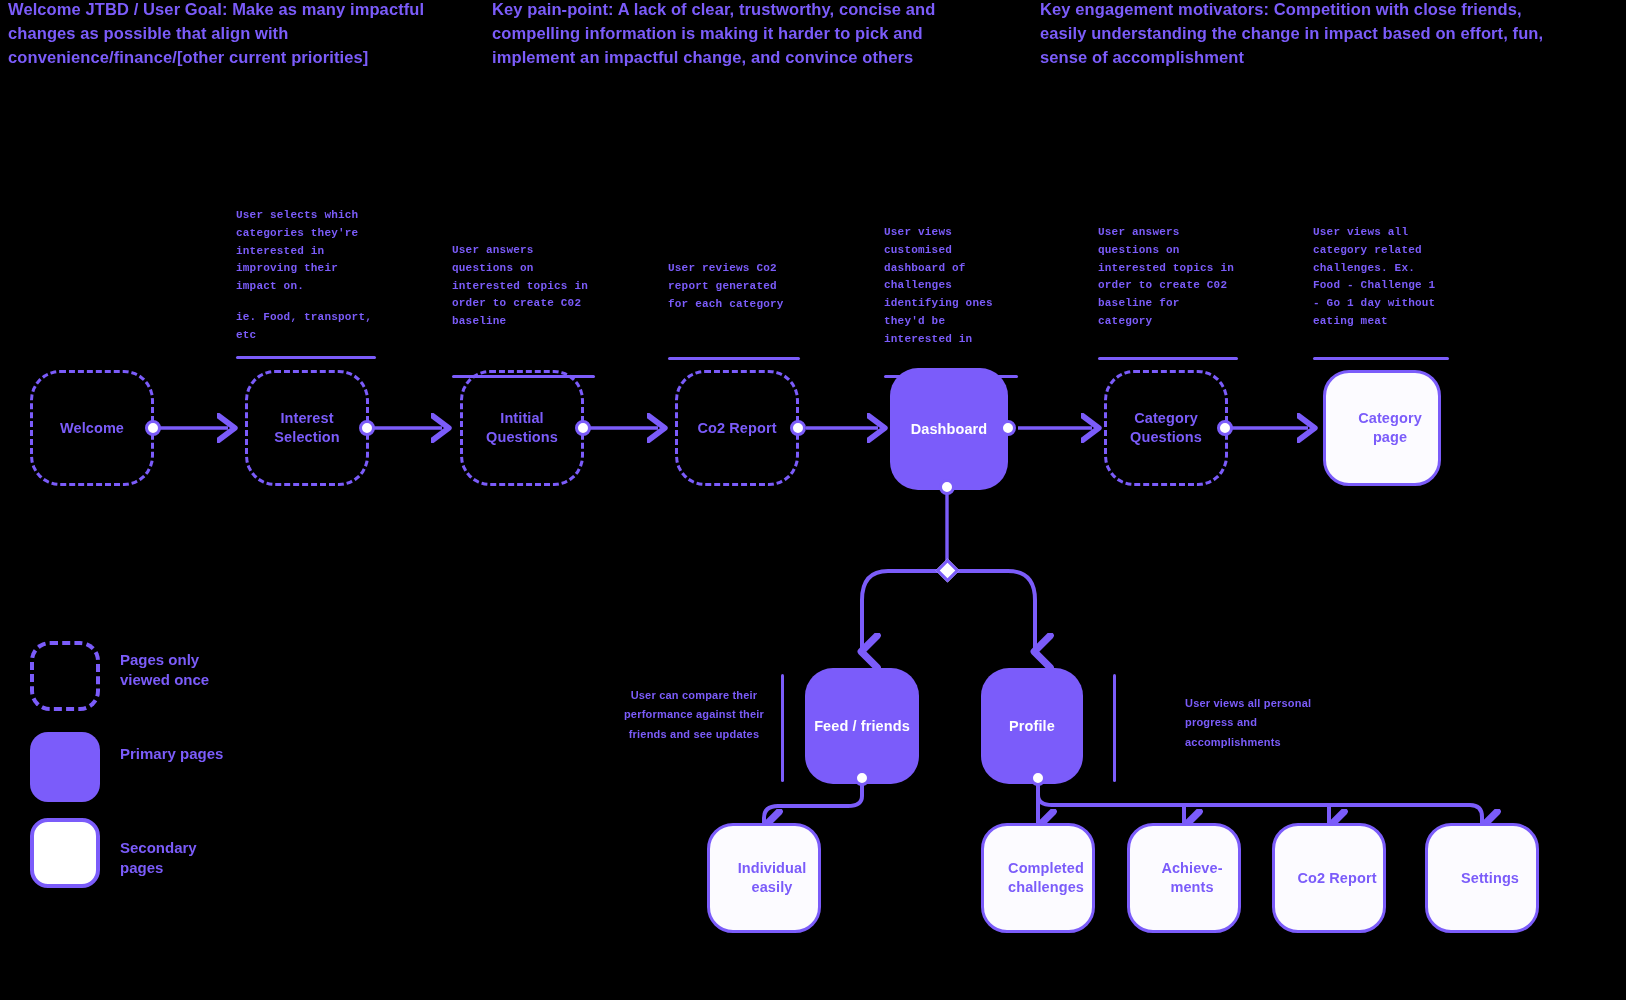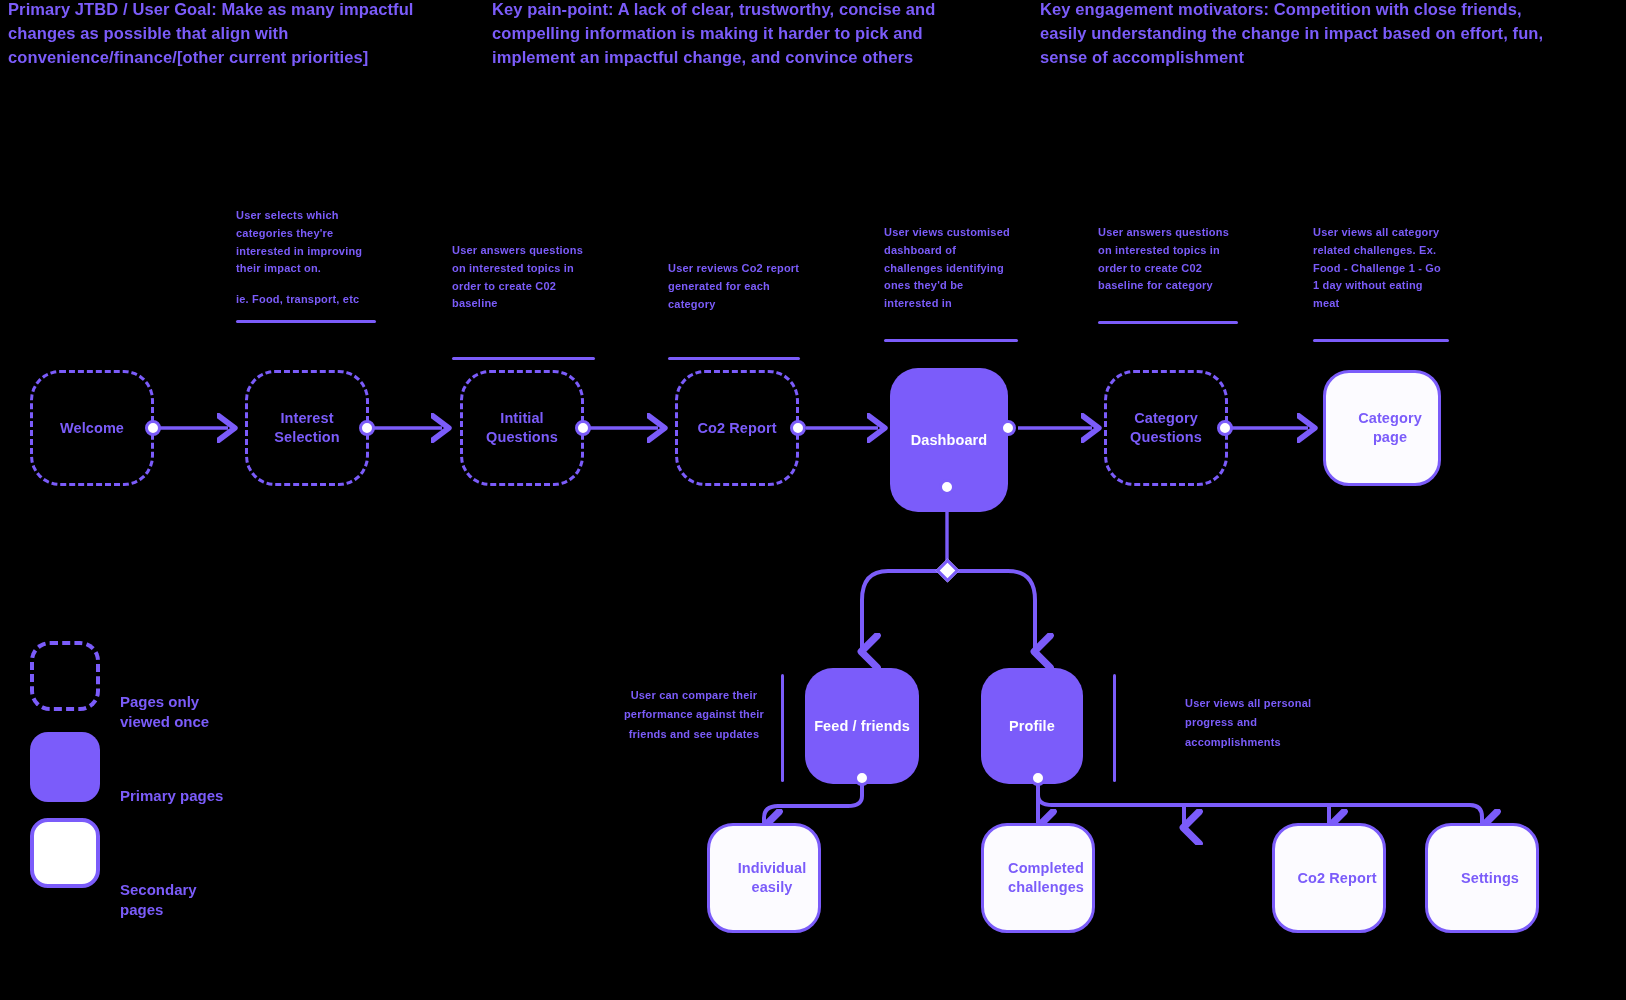--- a/index.html
+++ b/index.html
@@ -17,21 +17,21 @@
     color:#7B5CFA;letter-spacing:.1px;
   }
   #hdr1{left:8px;  top:-2px; width:455px;}
   #hdr2{left:492px;top:-2px; width:500px;}
   #hdr3{left:1040px;top:-2px;width:510px;}
 
   
   .anno{
     position:absolute;
     font-size:11px;font-weight:700;line-height:1.62;
-    color:#7B5CFA;letter-spacing:.2px;
+    color:#7B5CFA;letter-spacing:.2px;font-family:Liberation Mono, monospace;
   }
   .anno .rule{
     display:block;height:3px;background:#7B5CFA;border-radius:2px;
     margin-top:11px;
   }
   .anno .gap{display:block;height:13px;}
 
   
   .node{
     position:absolute;box-sizing:border-box;
@@ -64,40 +64,39 @@
 
   
   .legend-item{position:absolute;}
   .legend-swatch{position:absolute;width:70px;height:70px;box-sizing:border-box;}
   .legend-swatch.dashed{border:4px dashed #7B5CFA;border-radius:20px;background:transparent;}
   .legend-swatch.primary{background:#7B5CFA;border-radius:18px;}
   .legend-swatch.secondary{background:#FFFFFF;border:4px solid #7B5CFA;border-radius:18px;}
   .legend-label{
     position:absolute;font-size:15px;font-weight:700;line-height:1.35;
     color:#7B5CFA;
-    margin-top:42px;
   }
 
   
   .sidenote{
     position:absolute;font-size:11px;font-weight:700;line-height:1.75;
     color:#7B5CFA;letter-spacing:.2px;
   }
   .vrule{position:absolute;width:3px;background:#7B5CFA;border-radius:2px;}
 
   svg.wires{position:absolute;left:0;top:0;width:1626px;height:1000px;
     pointer-events:none;overflow:visible;}
 </style>
 </head>
 <body>
 
 <div id="stage">
 
   <div class="hdr" id="hdr1">
-    <span>Primary JTBD / User Goal:</span><span> Make as many impactful changes as possible that align with convenience/finance/[other current priorities]</span>
+    <span>Welcome JTBD / User Goal:</span><span> Make as many impactful changes as possible that align with convenience/finance/[other current priorities]</span>
   </div>
   <div class="hdr" id="hdr2">
     <span>Key pain-point:</span><span> A lack of clear, trustworthy, concise and compelling information is making it harder to pick and implement an impactful change, and convince others</span>
   </div>
   <div class="hdr" id="hdr3">
     <span>Key engagement motivators:</span><span> Competition with close friends, easily understanding the change in impact based on effort, fun, sense of accomplishment</span>
   </div>
 
   <div class="anno" style="left:236px;top:207px;width:140px;">
     <span>User selects which categories they're interested in improving their impact on.</span>
@@ -169,21 +168,21 @@
   </div>
   <div class="node dashed" style="left:245px;top:370px;width:124px;height:116px;">
     <span>Interest Selection</span>
   </div>
   <div class="node dashed" style="left:460px;top:370px;width:124px;height:116px;">
     <span>Intitial Questions</span>
   </div>
   <div class="node dashed" style="left:675px;top:370px;width:124px;height:116px;">
     <span>Co2 Report</span>
   </div>
-  <div class="node primary" style="left:890px;top:368px;width:118px;height:144px;">
+  <div class="node primary" style="left:890px;top:368px;width:118px;height:122px;">
     <span>Dashboard</span>
   </div>
   <div class="node dashed" style="left:1104px;top:370px;width:124px;height:116px;">
     <span>Category Questions</span>
   </div>
   <div class="node secondary" style="left:1323px;top:370px;width:118px;height:116px;">
     <span>Category page</span>
   </div>
 
   <div class="dot" style="left:145px;top:420px;"></div>
@@ -213,20 +212,23 @@
   <div class="sidenote" style="left:1141px;top:694px;width:150px;text-align:left;margin-left:44px;">
     <span>User views all personal progress and accomplishments</span>
   </div>
 
   <div class="node secondary" style="left:707px;top:823px;width:114px;height:110px;">
     <span>Individual easily</span>
   </div>
   <div class="node secondary" style="left:981px;top:823px;width:114px;height:110px;">
     <span>Completed challenges</span>
   </div>
+  <div class="node secondary" style="left:1127px;top:823px;width:114px;height:110px;">
+    <span>Achieve-ments</span>
+  </div>
   <div class="node secondary" style="left:1272px;top:823px;width:114px;height:110px;">
     <span>Co2 Report</span>
   </div>
   <div class="node secondary" style="left:1425px;top:823px;width:114px;height:110px;">
     <span>Settings</span>
   </div>
 
   <div class="legend-item">
     <div class="legend-swatch dashed" style="left:30px;top:641px;"></div>
     <div class="legend-label" style="left:120px;top:650px;width:120px;">Pages only viewed once</div>

